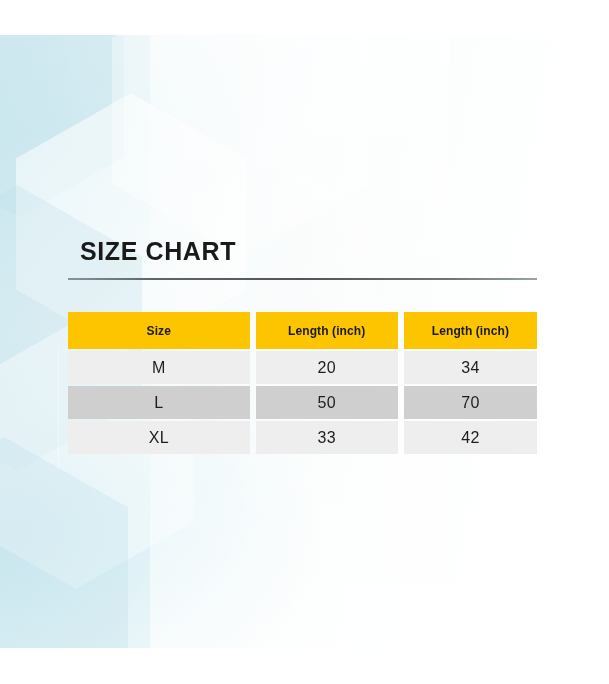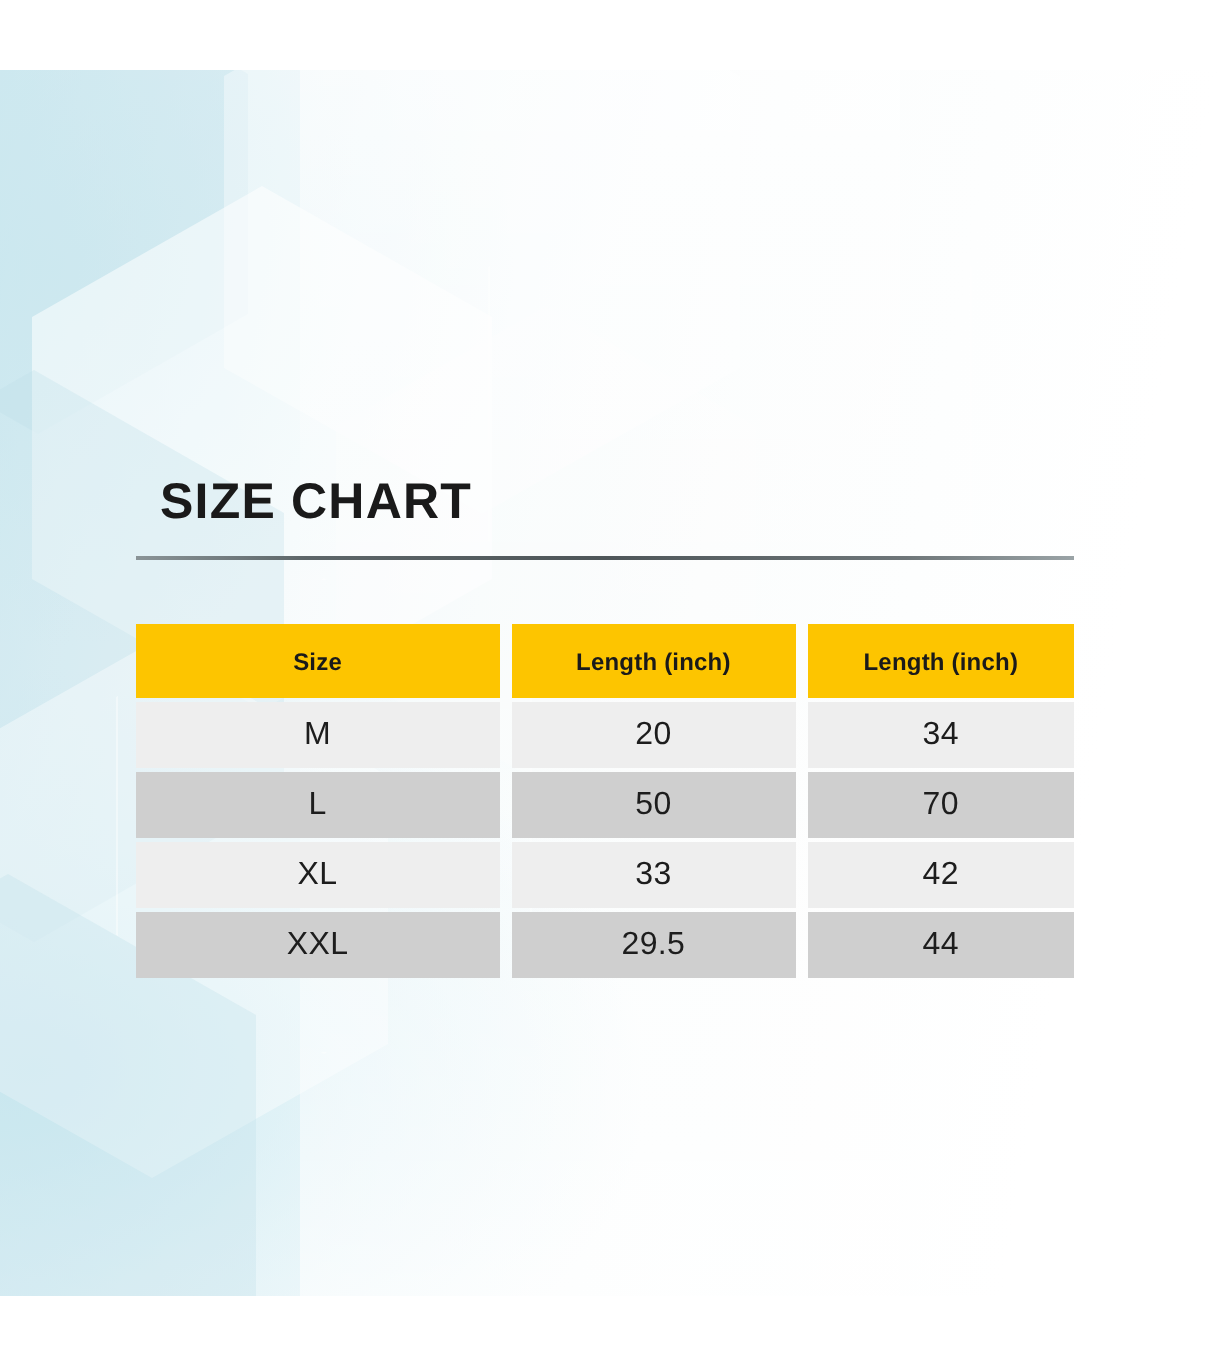--- a/index.html
+++ b/index.html
@@ -216,22 +216,17 @@
         <tr class="even">
           <td>L</td>
           <td>50</td>
           <td>70</td>
         </tr>
         <tr class="odd">
           <td>XL</td>
           <td>33</td>
           <td>42</td>
         </tr>
-        <tr class="even">
-          <td>XXL</td>
-          <td>29.5</td>
-          <td>44</td>
-        </tr>
       </tbody>
     </table>
 
   </div>
 </div>
 
 </body></html>

